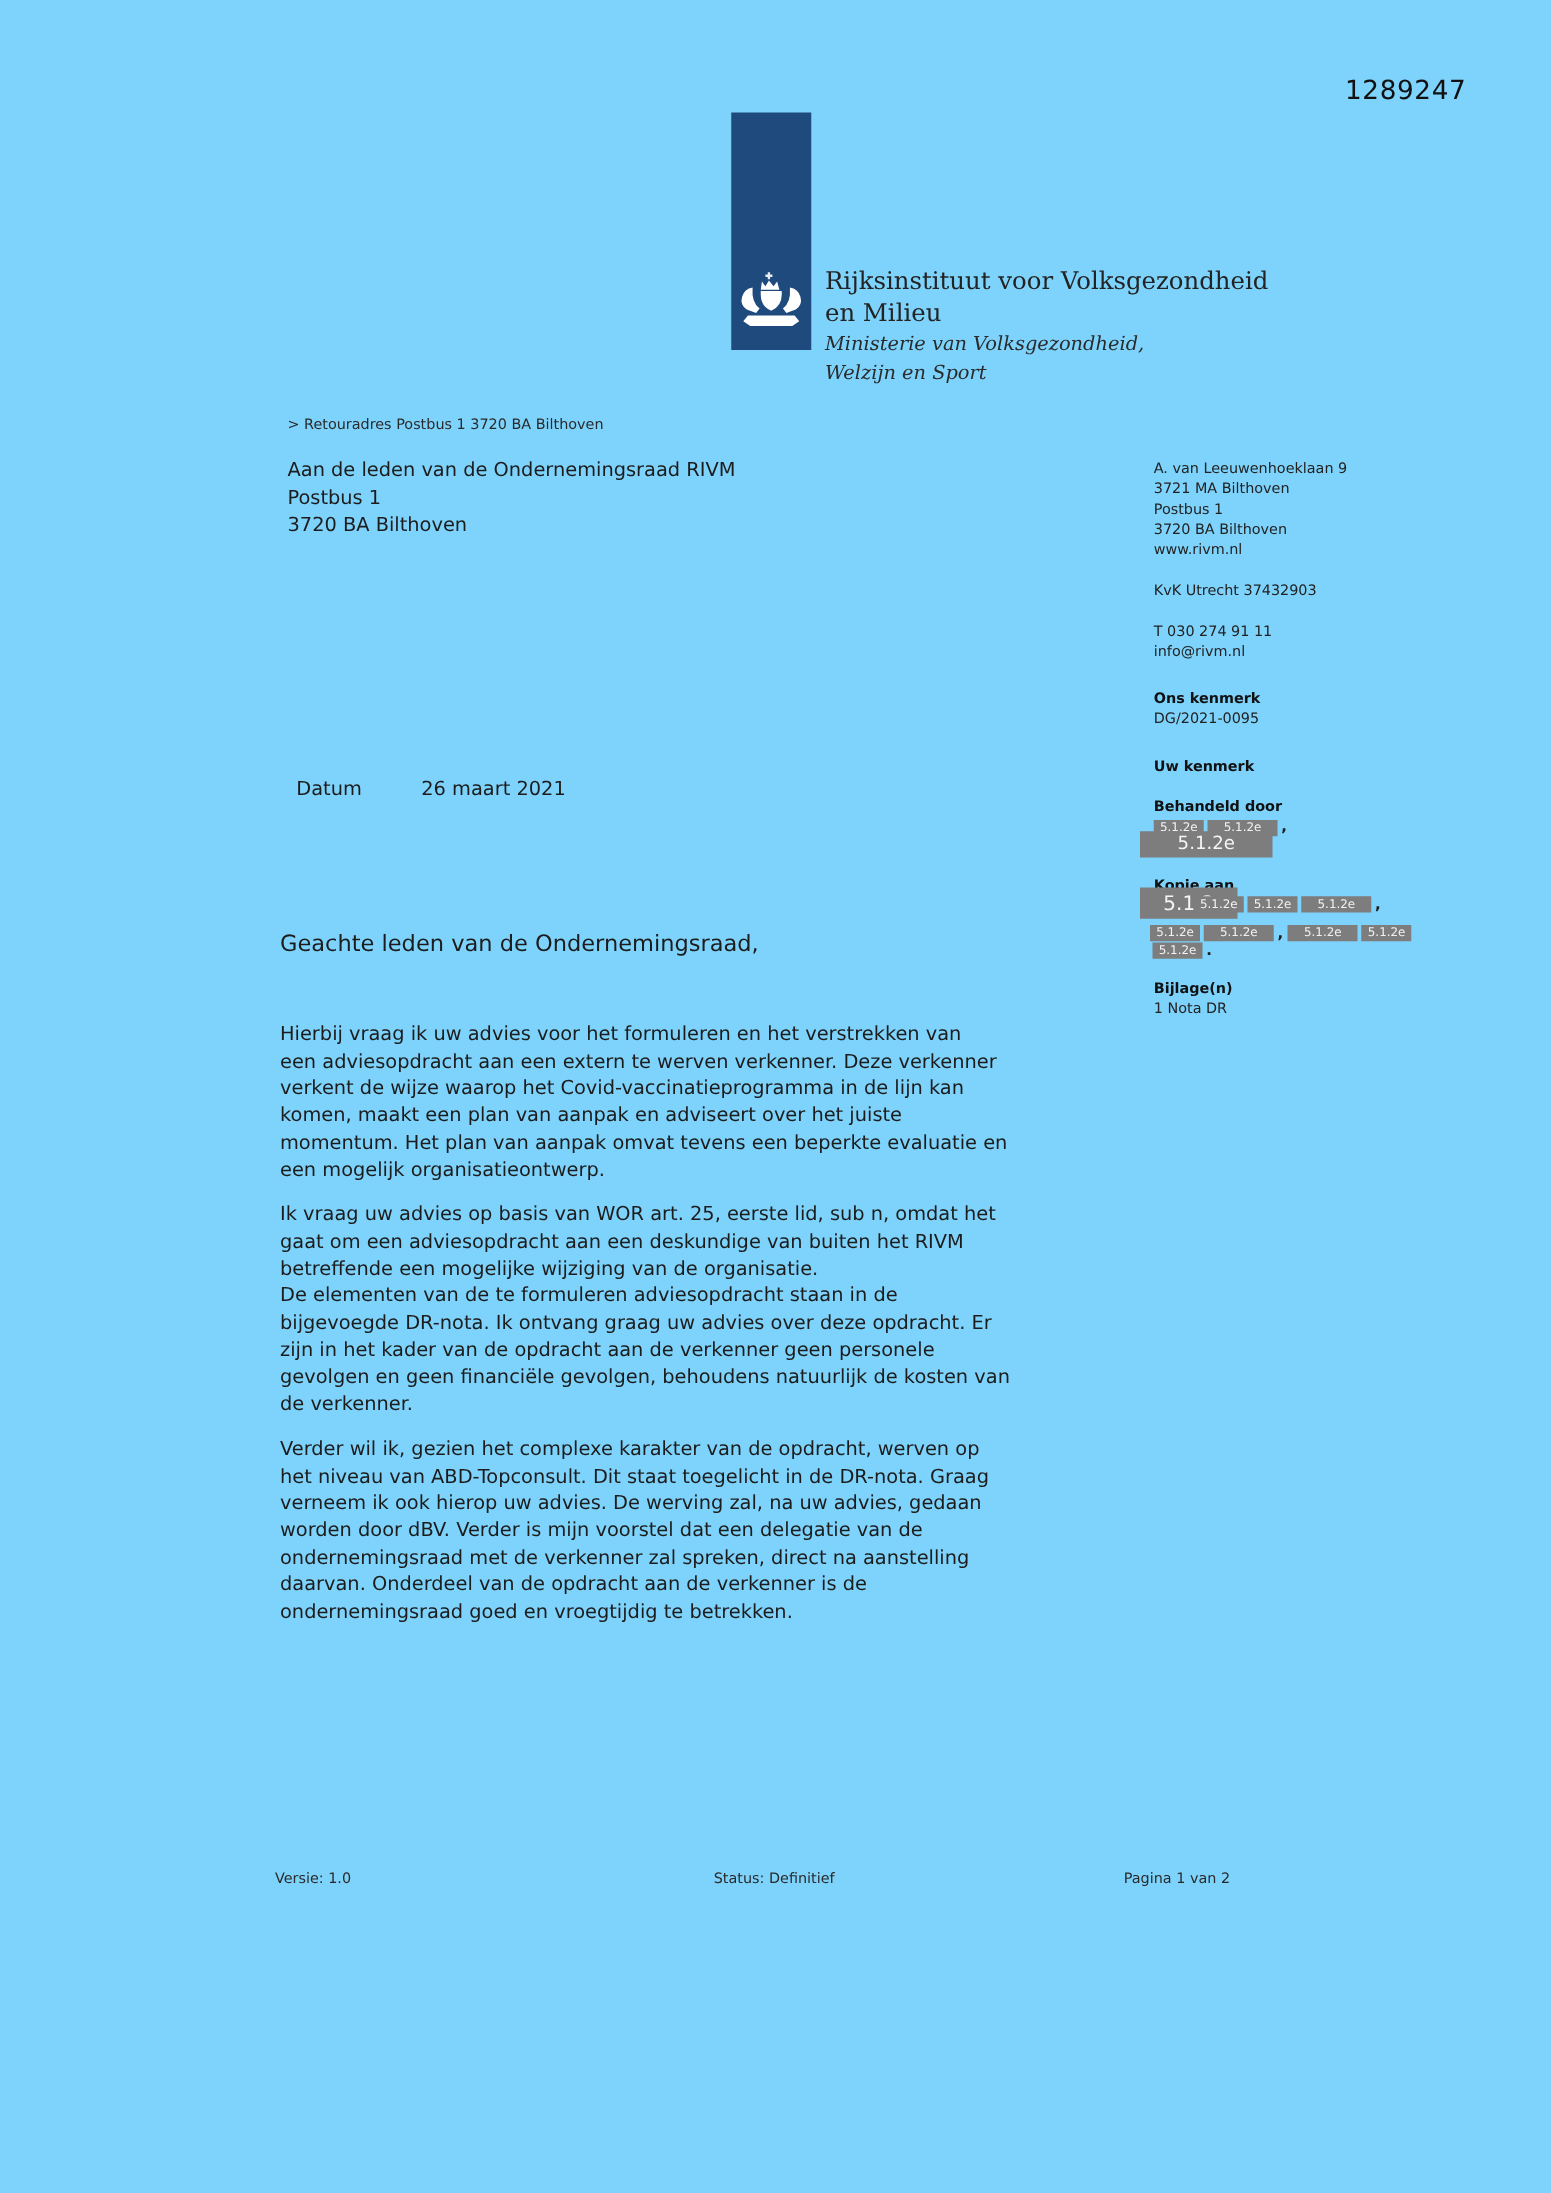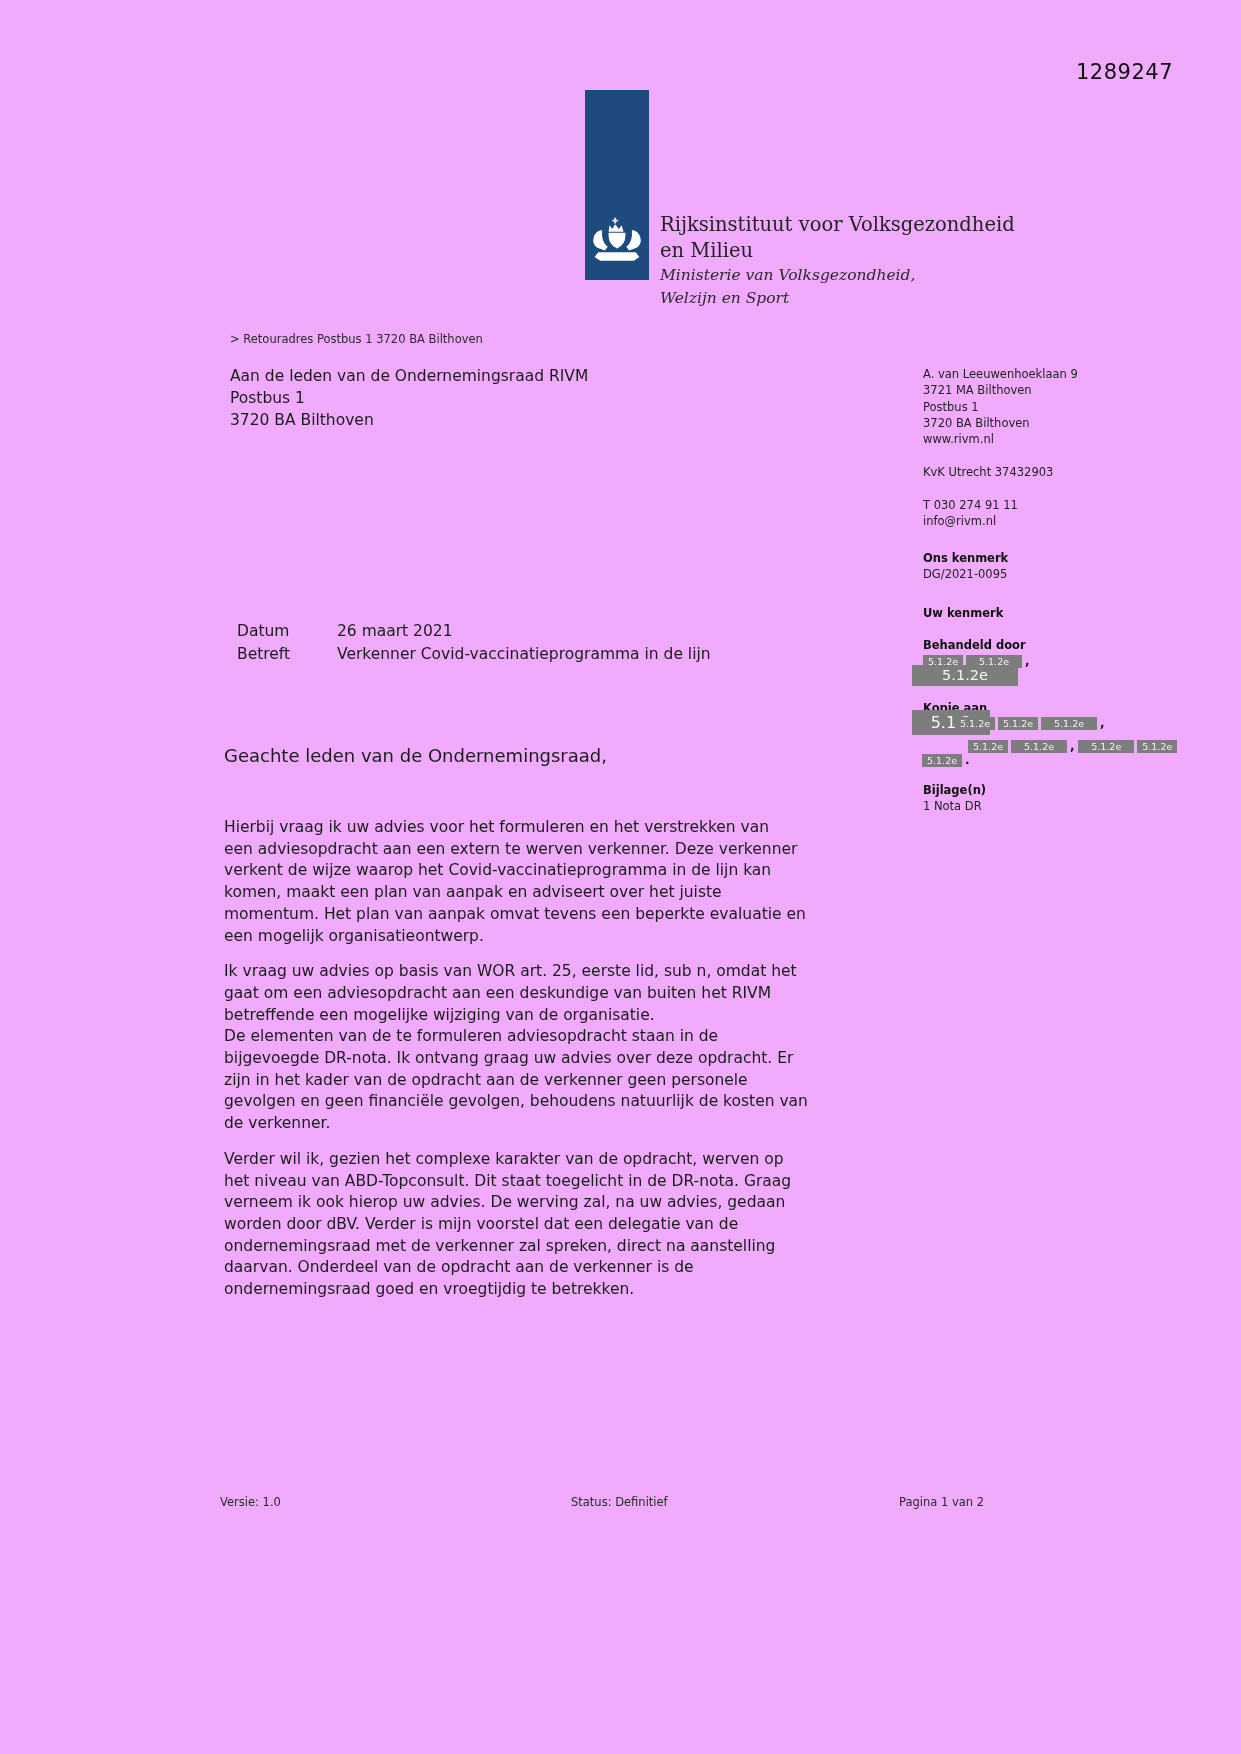--- a/index.html
+++ b/index.html
@@ -1,17 +1,17 @@
 <!DOCTYPE html>
 <html><head>
 <meta charset="utf-8">
 <style>
   html,body{margin:0;padding:0;background:#ffffff;}
   .page{
-    position:relative;width:1241px;height:1754px;background:#f0abfc;
+    position:relative;width:1241px;height:1754px;background:#7dd3fc;
     font-family:"DejaVu Sans","Liberation Sans",sans-serif;color:#1c1c1c;overflow:hidden;
   }
   .abs{position:absolute;}
   .doc-number{left:1076px;top:60px;font-size:21px;letter-spacing:0.5px;color:#111;}
   
   .logo-bar{left:585px;top:90px;width:64px;height:190px;background:#1f4a7d;}
   .logo-bar svg{position:absolute;left:4px;bottom:6px;width:56px;height:62px;}
   .logo-text{left:660px;top:212px;line-height:1;}
   .logo-title{font-family:"DejaVu Serif","Liberation Serif",serif;font-size:19.5px;color:#232323;line-height:26px;}
   .logo-ministry{font-family:"DejaVu Serif","Liberation Serif",serif;font-style:italic;font-size:15.5px;color:#2a2a2a;line-height:23px;}
@@ -38,21 +38,21 @@
   .chip-big{
     display:block;background:#7d7d7d;color:#f5f5f5;font-size:14.5px;line-height:21px;
     text-align:center;
   }
   .bd-big{position:absolute;left:-11px;top:28px;width:106px;}
   .ka-big{
     position:absolute;left:-11px;top:10px;width:78px;height:25px;
     background:#7d7d7d;color:#f5f5f5;font-size:16px;line-height:25px;text-align:center;
   }
   .ka-row1{position:absolute;left:32px;top:15px;white-space:nowrap;}
-  .ka-row2{position:absolute;left:-3px;top:38px;white-space:nowrap;margin-left:48px;}
+  .ka-row2{position:absolute;left:-3px;top:38px;white-space:nowrap;}
   .ka-row3{position:absolute;left:-1px;top:52px;white-space:nowrap;}
   .sep{color:#1c1c1c;font-size:12px;font-weight:bold;}
   
   .meta{left:237px;top:620px;font-size:15.5px;line-height:22.5px;}
   .meta .row{display:flex;align-items:flex-end;}
   .meta .lbl{width:100px;}
   
   .salutation{left:224px;top:745px;font-size:18px;}
   .bodytext{left:224px;top:817px;width:680px;font-size:15.5px;line-height:21.7px;}
   .bodytext p{margin:0 0 14px 0;white-space:pre-line;}
@@ -135,24 +135,20 @@
   <div class="abs side sb-bijlage">
     <b>Bijlage(n)</b><br>
     <span>1 Nota DR</span>
   </div>
 
   <div class="abs meta">
     <div class="row">
       <span class="lbl">Datum</span>
       <span>26 maart 2021</span>
     </div>
-    <div class="row">
-      <span class="lbl">Betreft</span>
-      <span>Verkenner Covid-vaccinatieprogramma in de lijn</span>
-    </div>
   </div>
 
   <div class="abs salutation">Geachte leden van de Ondernemingsraad,</div>
   <div class="abs bodytext">
     <p>Hierbij vraag ik uw advies voor het formuleren en het verstrekken van
 een adviesopdracht aan een extern te werven verkenner.  Deze verkenner
 verkent de wijze waarop het Covid-vaccinatieprogramma in de lijn kan
 komen, maakt een plan van aanpak en adviseert over het juiste
 momentum. Het plan van aanpak omvat tevens een beperkte evaluatie en
 een mogelijk organisatieontwerp.</p>

